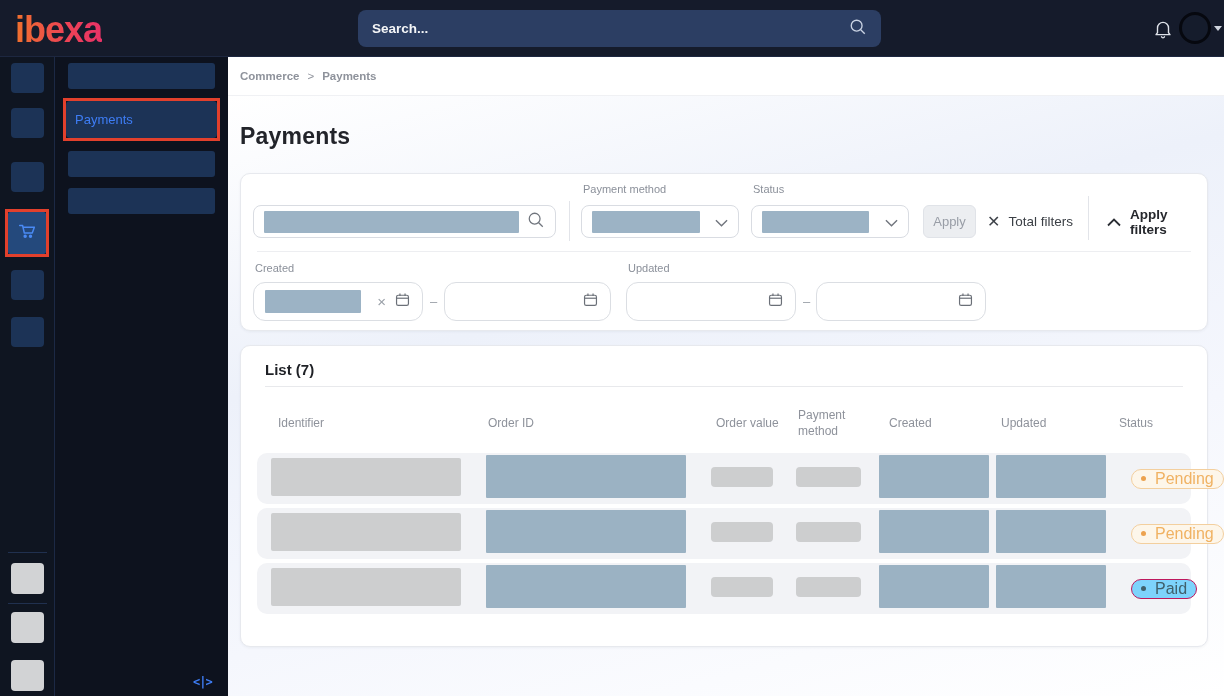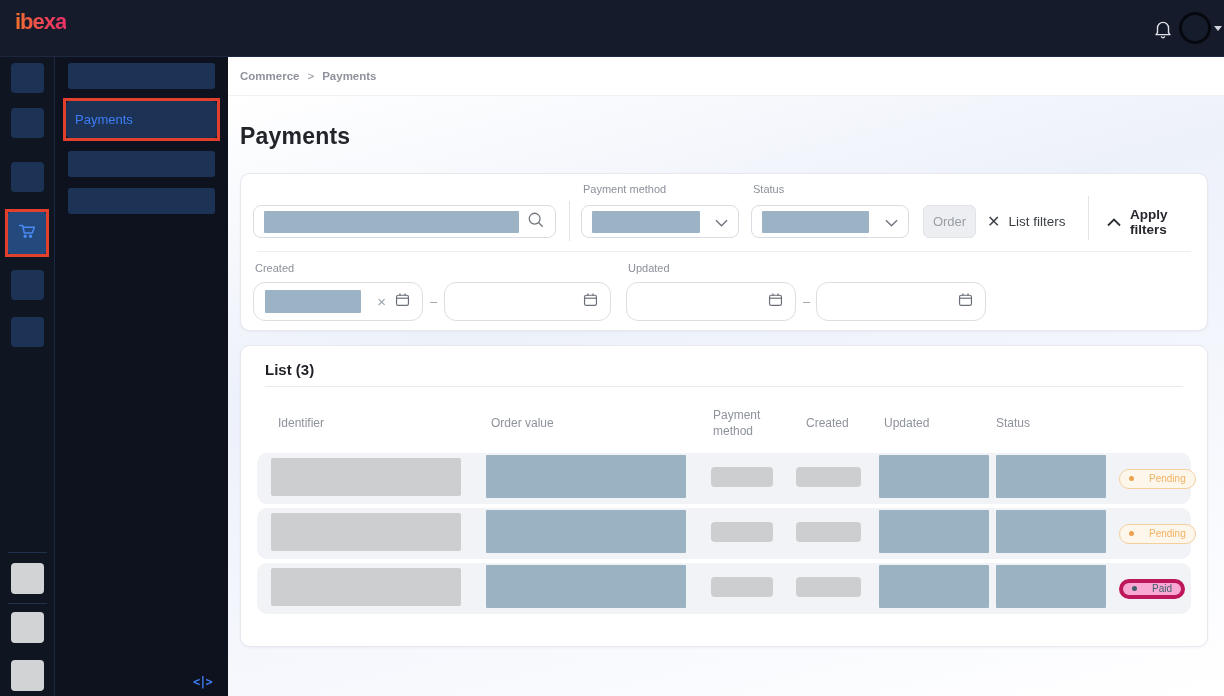--- a/index.html
+++ b/index.html
@@ -10,21 +10,21 @@
     overflow: hidden;
     background: #ffffff;
   }
   
   .topbar {
     position:absolute; left:0; top:0; width:1224px; height:57px;
     background:#151b2b; border-bottom:1px solid #1d2740;
   }
   .logo {
     position:absolute; left:15px; top:9px;
-    font-size:22px; font-weight:800; letter-spacing:-1px;
+    font-size:36px; font-weight:800; letter-spacing:-1px;
     background:linear-gradient(90deg,#f0712d 0%,#ee4553 55%,#e93267 100%);
     -webkit-background-clip:text; background-clip:text; color:transparent;
   }
   .search {
     position:absolute; left:358px; top:10px; width:523px; height:37px;
     background:#2c3e63; border-radius:8px;
     display:flex; align-items:center; padding:0 14px; gap:10px;
   }
   .search input {
     flex:1; background:transparent; border:none; outline:none;
@@ -162,35 +162,45 @@
   .row {
     height:51px; background:#f2f3f6; border-radius:10px;
     margin:0 16px 4px 16px; cursor:pointer;
   }
   .ph-id { width:190px; height:38px; background:#cdcecf; border-radius:2px; }
   .ph-order { width:200px; height:43px; background:#9bb2c3; border-radius:1px; }
   .ph-sm { width:62px; height:20px; background:#cdcecf; border-radius:4px; }
   .ph-sm2 { width:65px; height:20px; background:#cdcecf; border-radius:4px; }
   .ph-date { width:110px; height:43px; background:#9bb2c3; border-radius:1px; }
   .badge {
-    display:inline-flex; align-items:center; gap:15px; height:20px;
-    padding:0 9px; border-radius:10px; font-size:10px; white-space:nowrap;
+    display:inline-flex; align-items:center; gap:9px; height:20px;
+    padding:0 9px; border-radius:10px; font-size:16px; white-space:nowrap;
     width:max-content;
+    margin-left:12px;
   }
   .badge .dot { width:5px; height:5px; border-radius:50%; }
   .badge[data-variant="pending"] { color:#f0b263; border:1px solid #f3cf9e; background:#fdf6ea; }
   .badge[data-variant="pending"] .dot { background:#eca24f; }
-  .badge[data-variant="paid"] { color:#40606c; border:4px solid #be185d; background:#f9a8d4; }
+  .badge[data-variant="paid"] { color:#40606c; border:1px solid #be185d; background:#7dd3fc; }
   .badge[data-variant="paid"] .dot { background:#40606c; }
 </style>
 </head>
 <body>
 
 <div class="topbar">
   <div class="logo">ibexa</div>
+  <div class="search">
+    <input type="text" placeholder="Search..." style="">
+    <span>
+      <svg width="18" height="18" viewBox="0 0 20 20">
+          <circle cx="8.5" cy="8.5" r="6" fill="none" stroke="#c9d2e3" stroke-width="1.5"></circle>
+          <line x1="13" y1="13" x2="17.5" y2="17.5" stroke="#c9d2e3" stroke-width="1.5"></line>
+        </svg>
+    </span>
+  </div>
   <div class="topbar-bell">
     <svg width="22" height="24" viewBox="0 0 24 24" fill="none" stroke="#dfe3ea" stroke-width="1.5" stroke-linejoin="round" stroke-linecap="round">
       <path d="M18 16v-5.2a6 6 0 1 0-12 0V16l-1.6 2.2h15.2L18 16z"></path>
       <path d="M10.4 20.5a1.7 1.7 0 0 0 3.2 0"></path>
     </svg>
   </div>
   <div class="avatar"></div>
   <div class="profile-caret"></div>
 </div>
 
@@ -268,25 +278,25 @@
       <div class="flabel" style="left:512px">Status</div>
       <div class="fbox" style="left:510px; width:158px;">
         <div class="ph" style="width:107px; height:22px;"></div>
         <span style="margin-left:auto">
           <svg width="13" height="8" viewBox="0 0 14 8">
               <polyline points="1,1 7,7 13,1" fill="none" stroke="#70757d" stroke-width="1.5"></polyline>
             </svg>
         </span>
       </div>
 
-      <button class="apply-btn">Order</button>
+      <button class="apply-btn">Apply</button>
 
       <div class="clear-btn">
         <span class="clear-x">✕</span>
-        <span class="clear-label">List filters</span>
+        <span class="clear-label">Total filters</span>
       </div>
 
       <div class="vdiv" style="left:847px; top:22px; height:44px;"></div>
 
       <div class="toggle-filters">
         <span>
           <svg width="14" height="9" viewBox="0 0 14 9">
               <polyline points="1,7.5 7,1.5 13,7.5" fill="none" stroke="#2b2e34" stroke-width="1.8"></polyline>
             </svg>
         </span>
@@ -342,25 +352,26 @@
               <rect x="3" y="5" width="14" height="12" rx="2"></rect>
               <line x1="3" y1="8.5" x2="17" y2="8.5"></line>
               <line x1="7" y1="3" x2="7" y2="6"></line>
               <line x1="13" y1="3" x2="13" y2="6"></line>
             </svg>
         </span>
       </div>
     </div>
 
     <div class="card list-card">
-      <div class="list-title">List (3)</div>
+      <div class="list-title">List (7)</div>
       <div class="list-divider"></div>
 
       <div class="grid thead">
         <span class="th" style="padding-left:7px">Identifier</span>
+        <span class="th" style="padding-left:2px">Order ID</span>
         <span class="th" style="padding-left:5px">Order value</span>
         <span class="th th-wrap" style="padding-left:2px">Payment method</span>
         <span class="th" style="padding-left:10px">Created</span>
         <span class="th" style="padding-left:5px">Updated</span>
         <span class="th">Status</span>
       </div>
 
       <div class="rows">
 
         <div class="grid row">

